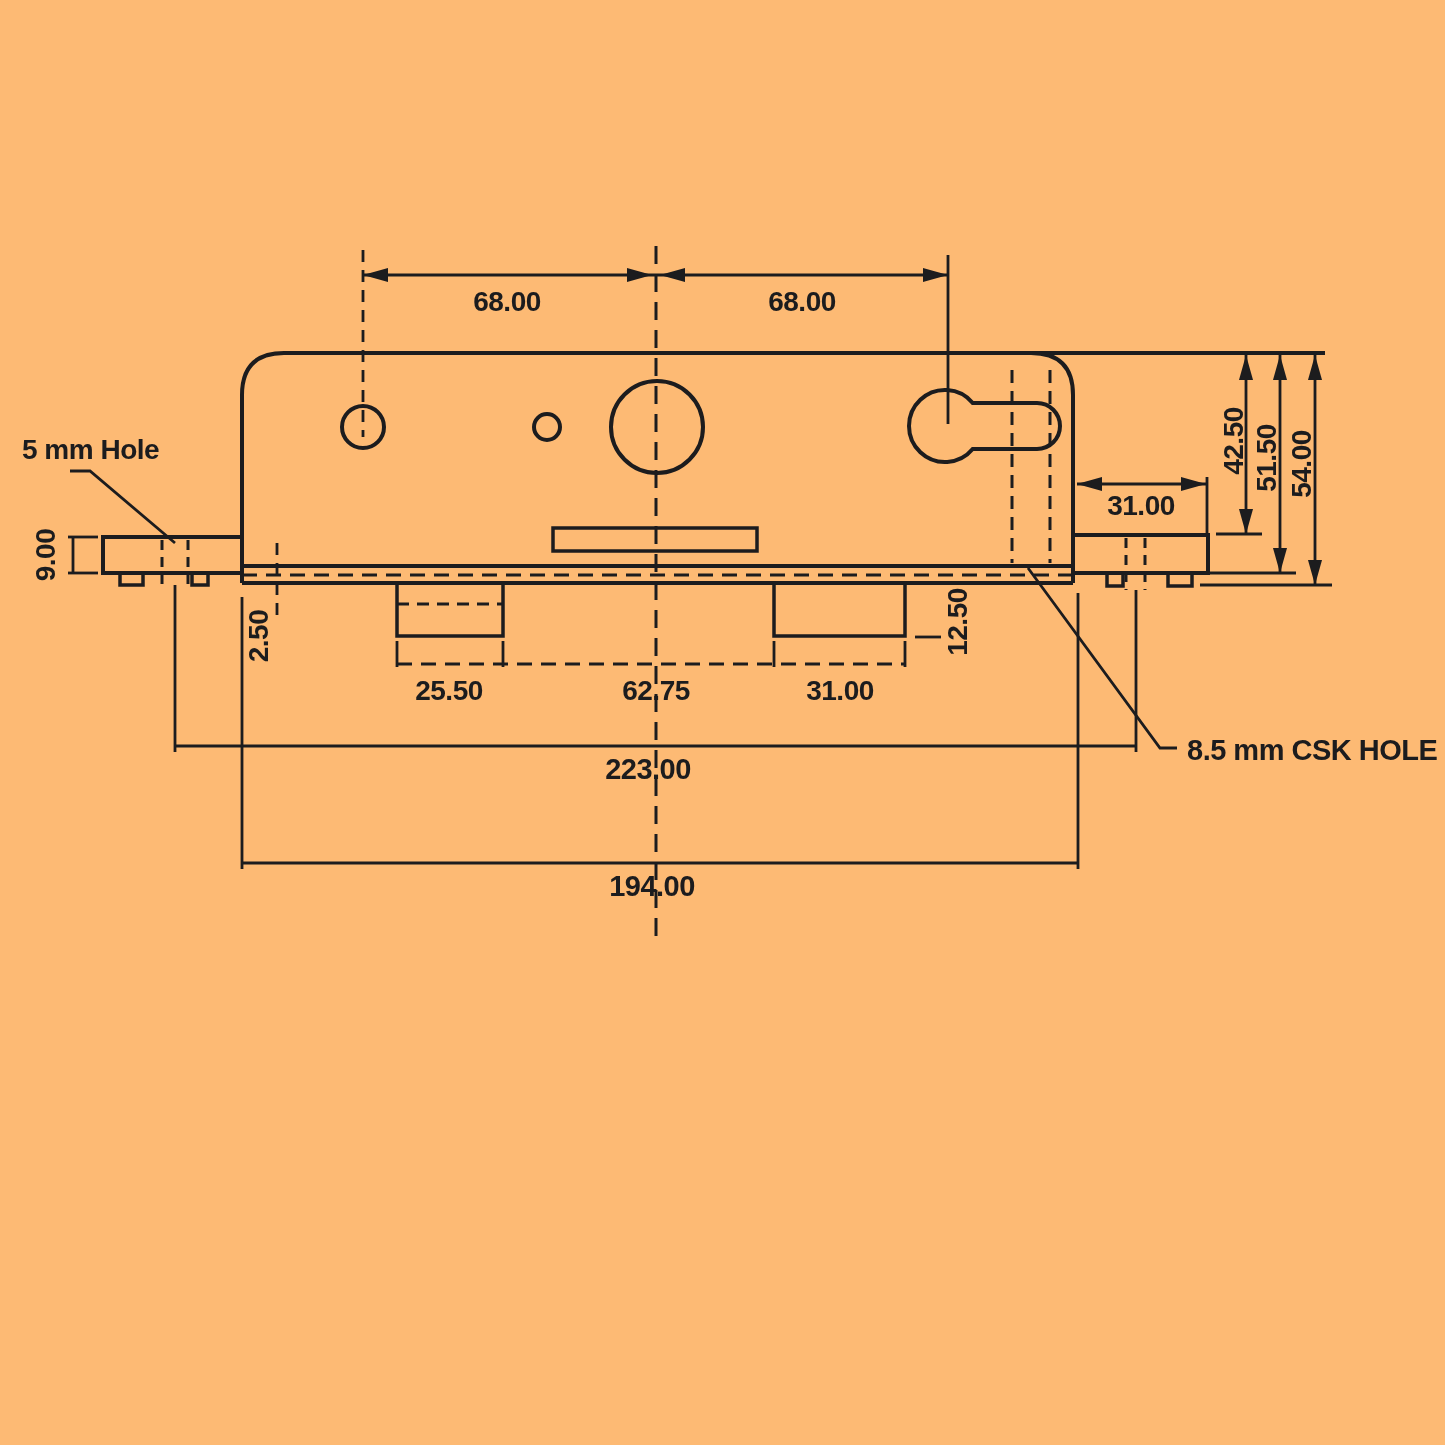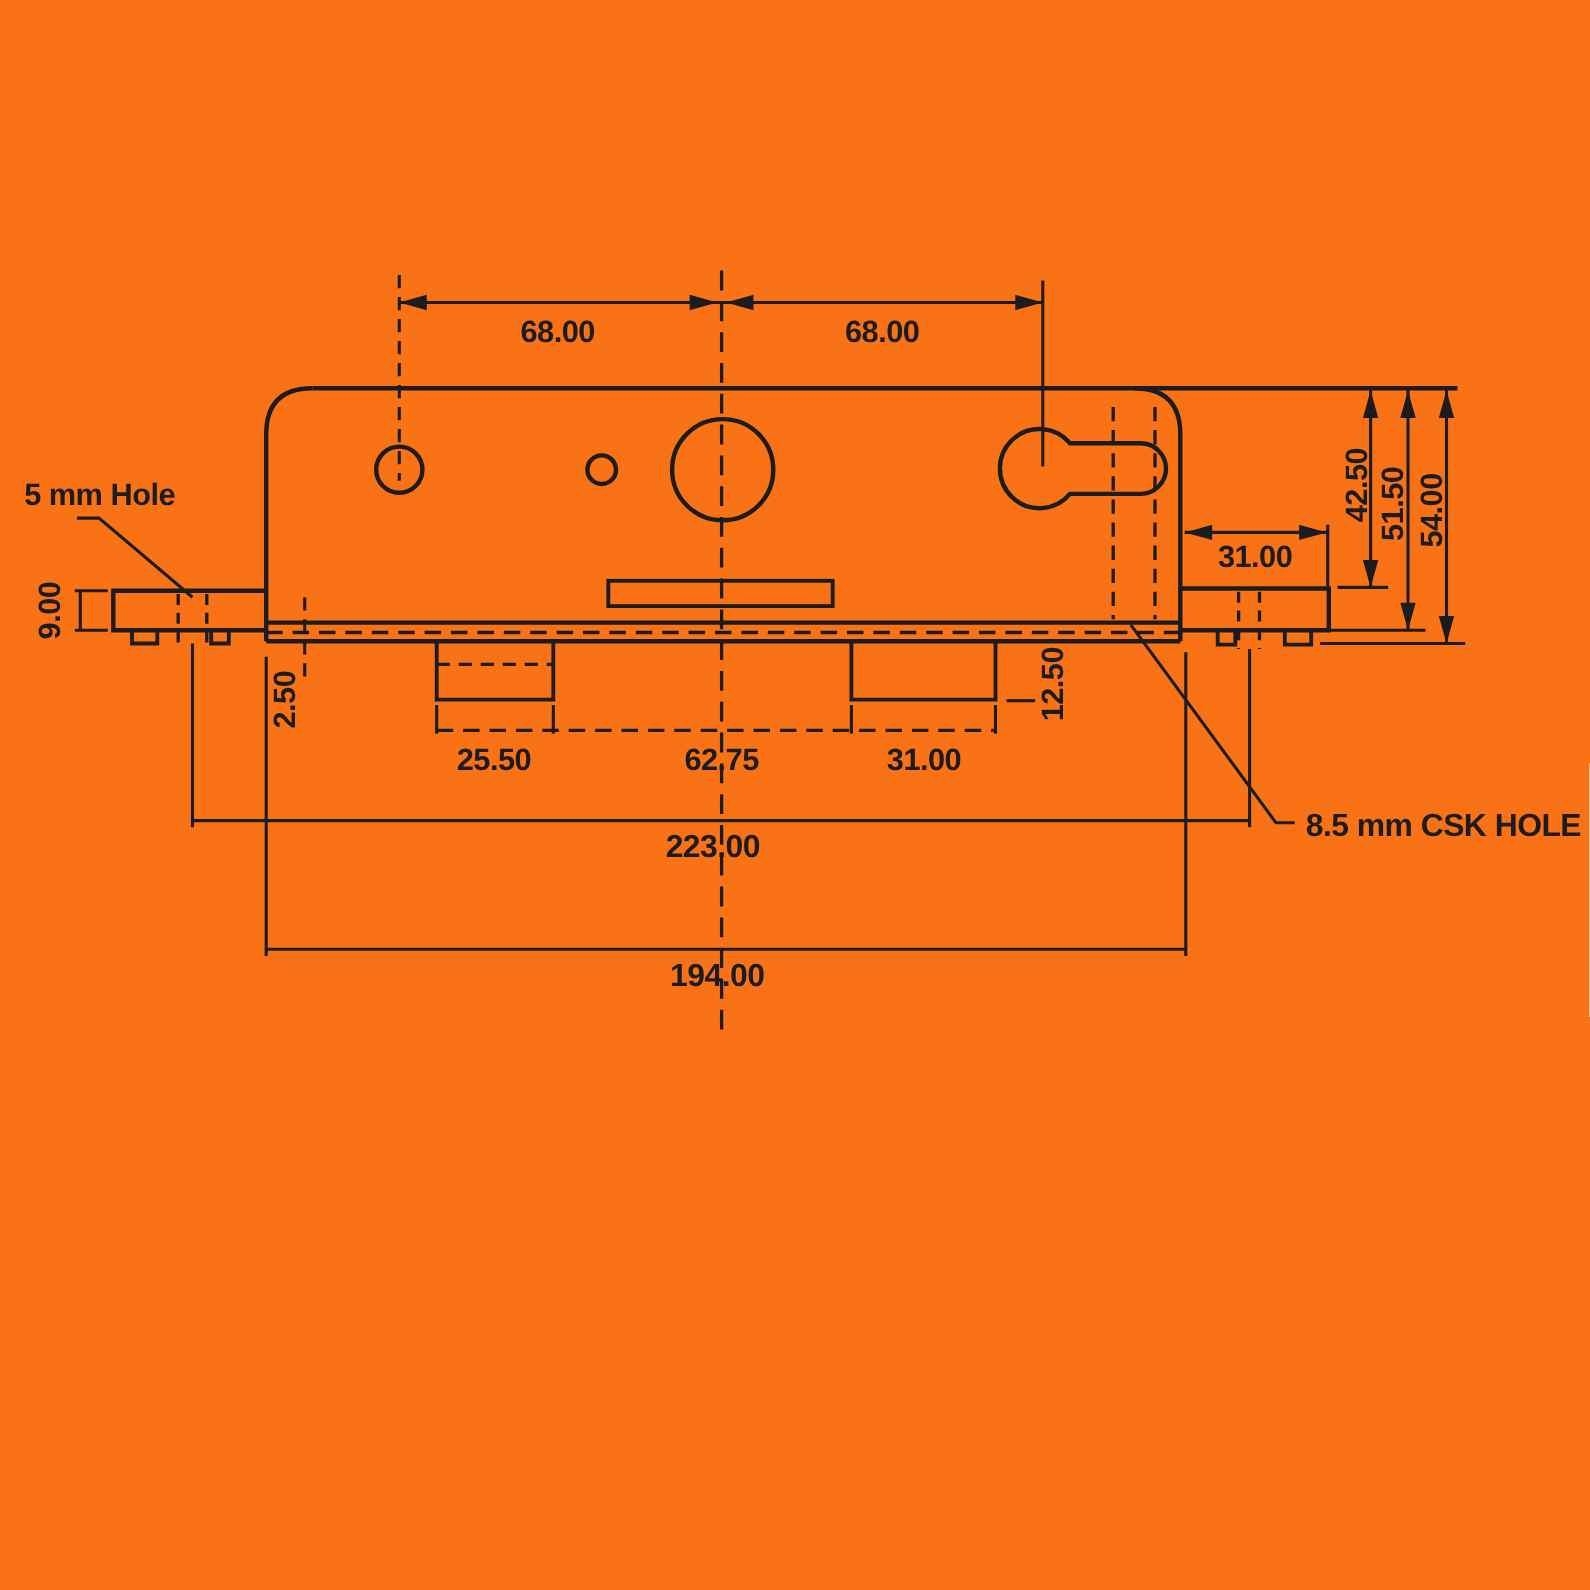--- a/index.html
+++ b/index.html
@@ -4,21 +4,21 @@
 <style>
   html, body {
     margin: 0;
     padding: 0;
     background: #ffffff;
   }
   .canvas {
     position: relative;
     width: 1445px;
     height: 1445px;
-    background: #f97316;
+    background: #fdba74;
     overflow: hidden;
   }
   svg text {
     font-family: "Liberation Sans", "DejaVu Sans", sans-serif;
     font-weight: 700;
     fill: #1c1c1e;
     letter-spacing: -0.5px;
   }
   .lbl      { font-size: 28px; }
   .lbl-big  { font-size: 29px; }

